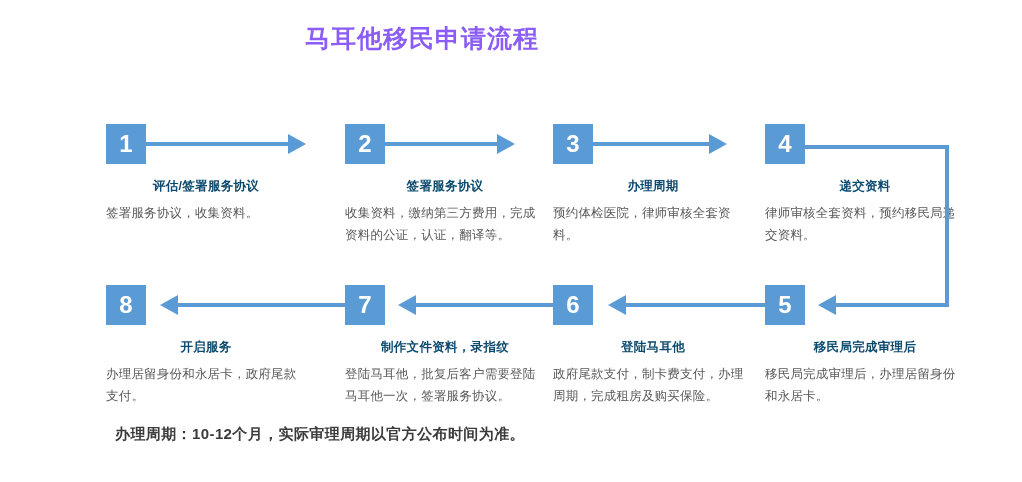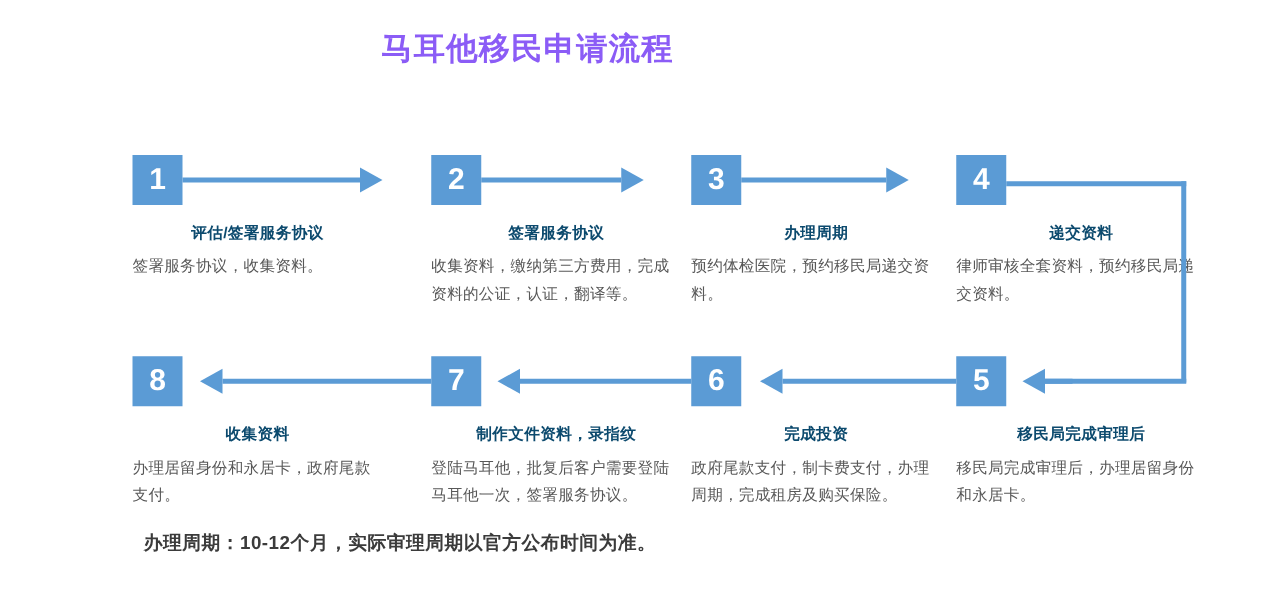--- a/index.html
+++ b/index.html
@@ -151,21 +151,21 @@
 
     <div class="step" style="left:345px;">
       <div class="num-box">2</div>
       <div class="step-title">签署服务协议</div>
       <div class="step-desc">收集资料，缴纳第三方费用，完成资料的公证，认证，翻译等。</div>
     </div>
 
     <div class="step" style="left:553px;">
       <div class="num-box">3</div>
       <div class="step-title">办理周期</div>
-      <div class="step-desc">预约体检医院，预约移民局递交资料。</div>
+      <div class="step-desc">预约体检医院，律师审核全套资料。</div>
     </div>
 
     <div class="step" style="left:765px;">
       <div class="num-box">4</div>
       <div class="step-title">递交资料</div>
       <div class="step-desc">律师审核全套资料，预约移民局递交资料。</div>
     </div>
 
     <div class="arrow right" style="left:146px; top:5px; width:160px;">
       <div class="shaft" style="left:0; width:142px;"></div>
@@ -184,33 +184,33 @@
   </div>
 
   <div class="connector-h-top" style="left:805px; top:145px; width:144px; height:4px;"></div>
   <div class="connector-v" style="left:945px; top:145px; width:4px; height:161px;"></div>
   <div class="connector-h-top" style="left:833px; top:303px; width:116px; height:4px;"></div>
 
   <div class="row row-2">
 
     <div class="step" style="left:106px;">
       <div class="num-box">8</div>
-      <div class="step-title">收集资料</div>
+      <div class="step-title">开启服务</div>
       <div class="step-desc">办理居留身份和永居卡，政府尾款支付。</div>
     </div>
 
     <div class="step" style="left:345px;">
       <div class="num-box">7</div>
       <div class="step-title">制作文件资料，录指纹</div>
       <div class="step-desc">登陆马耳他，批复后客户需要登陆马耳他一次，签署服务协议。</div>
     </div>
 
     <div class="step" style="left:553px;">
       <div class="num-box">6</div>
-      <div class="step-title">完成投资</div>
+      <div class="step-title">登陆马耳他</div>
       <div class="step-desc">政府尾款支付，制卡费支付，办理周期，完成租房及购买保险。</div>
     </div>
 
     <div class="step" style="left:765px;">
       <div class="num-box">5</div>
       <div class="step-title">移民局完成审理后</div>
       <div class="step-desc">移民局完成审理后，办理居留身份和永居卡。</div>
     </div>
 
     <div class="arrow left" style="left:160px; top:5px; width:185px;">

